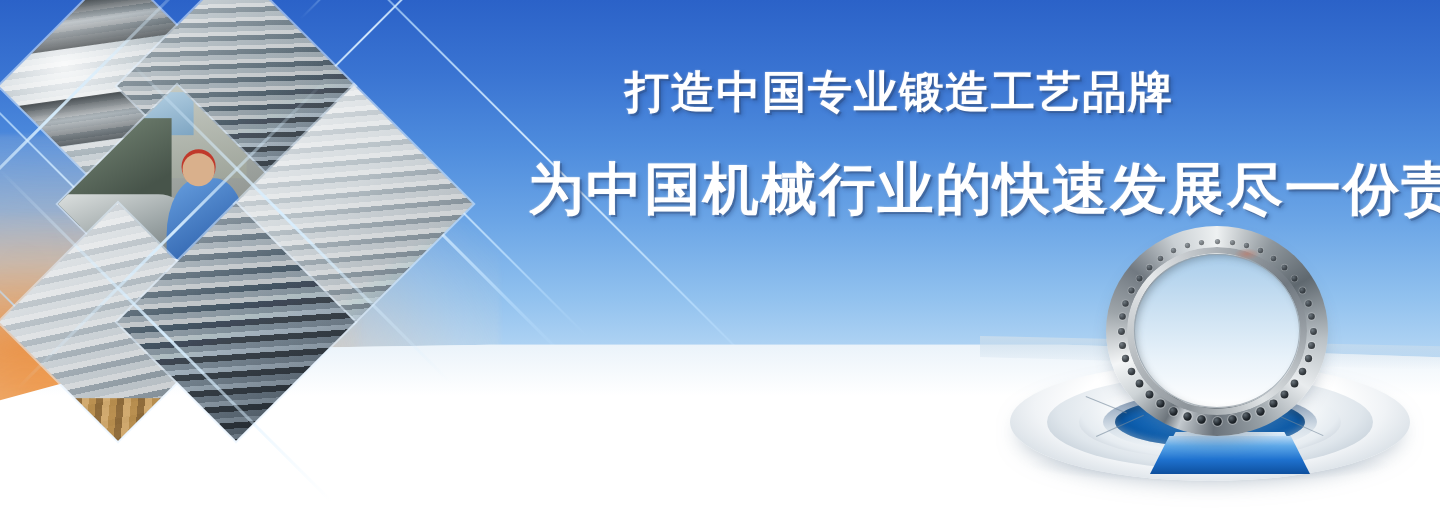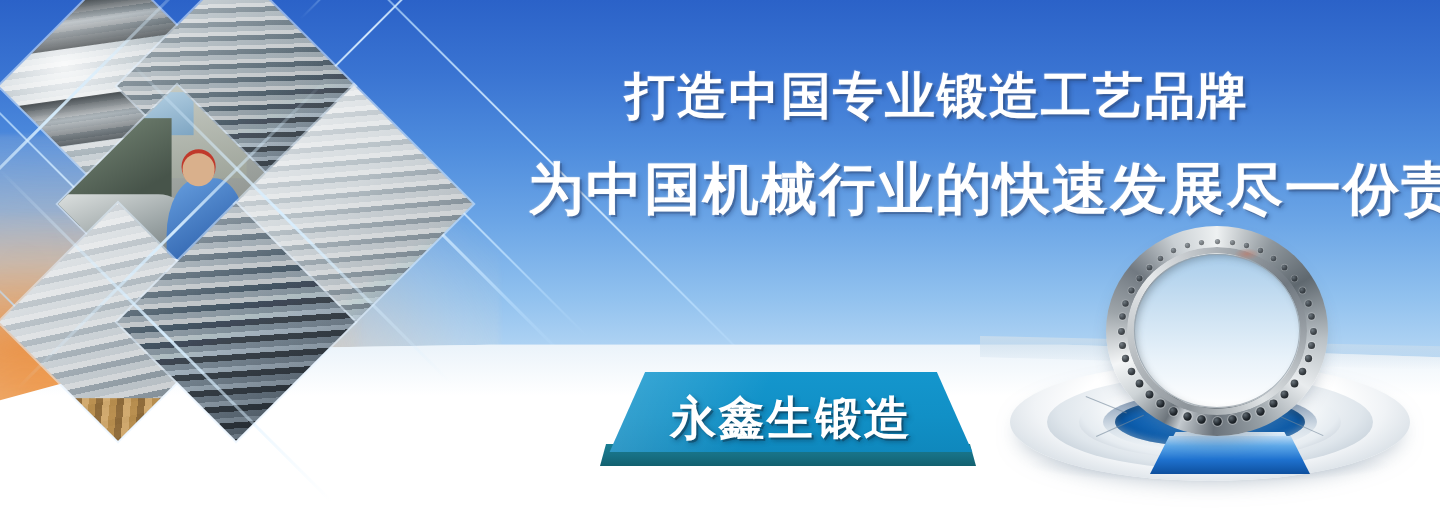--- a/index.html
+++ b/index.html
@@ -197,21 +197,21 @@
     position:absolute;
     color:#ffffff;
     font-weight:700;
     letter-spacing:.04em;
     white-space:nowrap;
     text-shadow:
       2px 2px 0 rgba(40,70,120,.40),
       3px 3px 4px rgba(25,50,95,.35),
       0 0 2px rgba(255,255,255,.6);
   }
-  #line1{left:625px;top:63px;font-size:50px;}
+  #line1{left:625px;top:63px;font-size:44px;}
   #line2{left:528px;top:152px;font-size:56px;}
 
   
   .ring-wrap{position:absolute;left:1092px;top:214px;width:250px;height:230px;}
   .ring{
     position:absolute;left:14px;top:12px;
     width:222px;height:210px;
     border-radius:50%;
     background:conic-gradient(from 210deg,
        #6d757c 0deg,#cdd3d6 22deg,#f4f6f7 42deg,#9ea5aa 70deg,
@@ -443,20 +443,14 @@
           <div class="bolt" style="left: 163.927px; top: 28.6885px; opacity: 0.59; transform: scale(0.79);"></div>
           <div class="bolt" style="left: 175.382px; top: 37.8604px; opacity: 0.62; transform: scale(0.82);"></div>
           <div class="bolt" style="left: 185.166px; top: 48.5993px; opacity: 0.64; transform: scale(0.84);"></div>
           <div class="bolt" style="left: 193.037px; top: 60.6409px; opacity: 0.67; transform: scale(0.87);"></div>
           <div class="bolt" style="left: 198.801px; top: 73.6885px; opacity: 0.71; transform: scale(0.91);"></div>
           <div class="bolt" style="left: 202.318px; top: 87.4209px; opacity: 0.74; transform: scale(0.94);"></div>
         </div>
     </div>
   </div>
 
-  <div class="badge-wrap">
-    <div class="badge-side"></div>
-    <div class="badge-top"></div>
-    <div class="badge-gloss"></div>
-    <div id="badge-text">永鑫生锻造</div>
-  </div>
 
 </div>
 
 </body></html>

